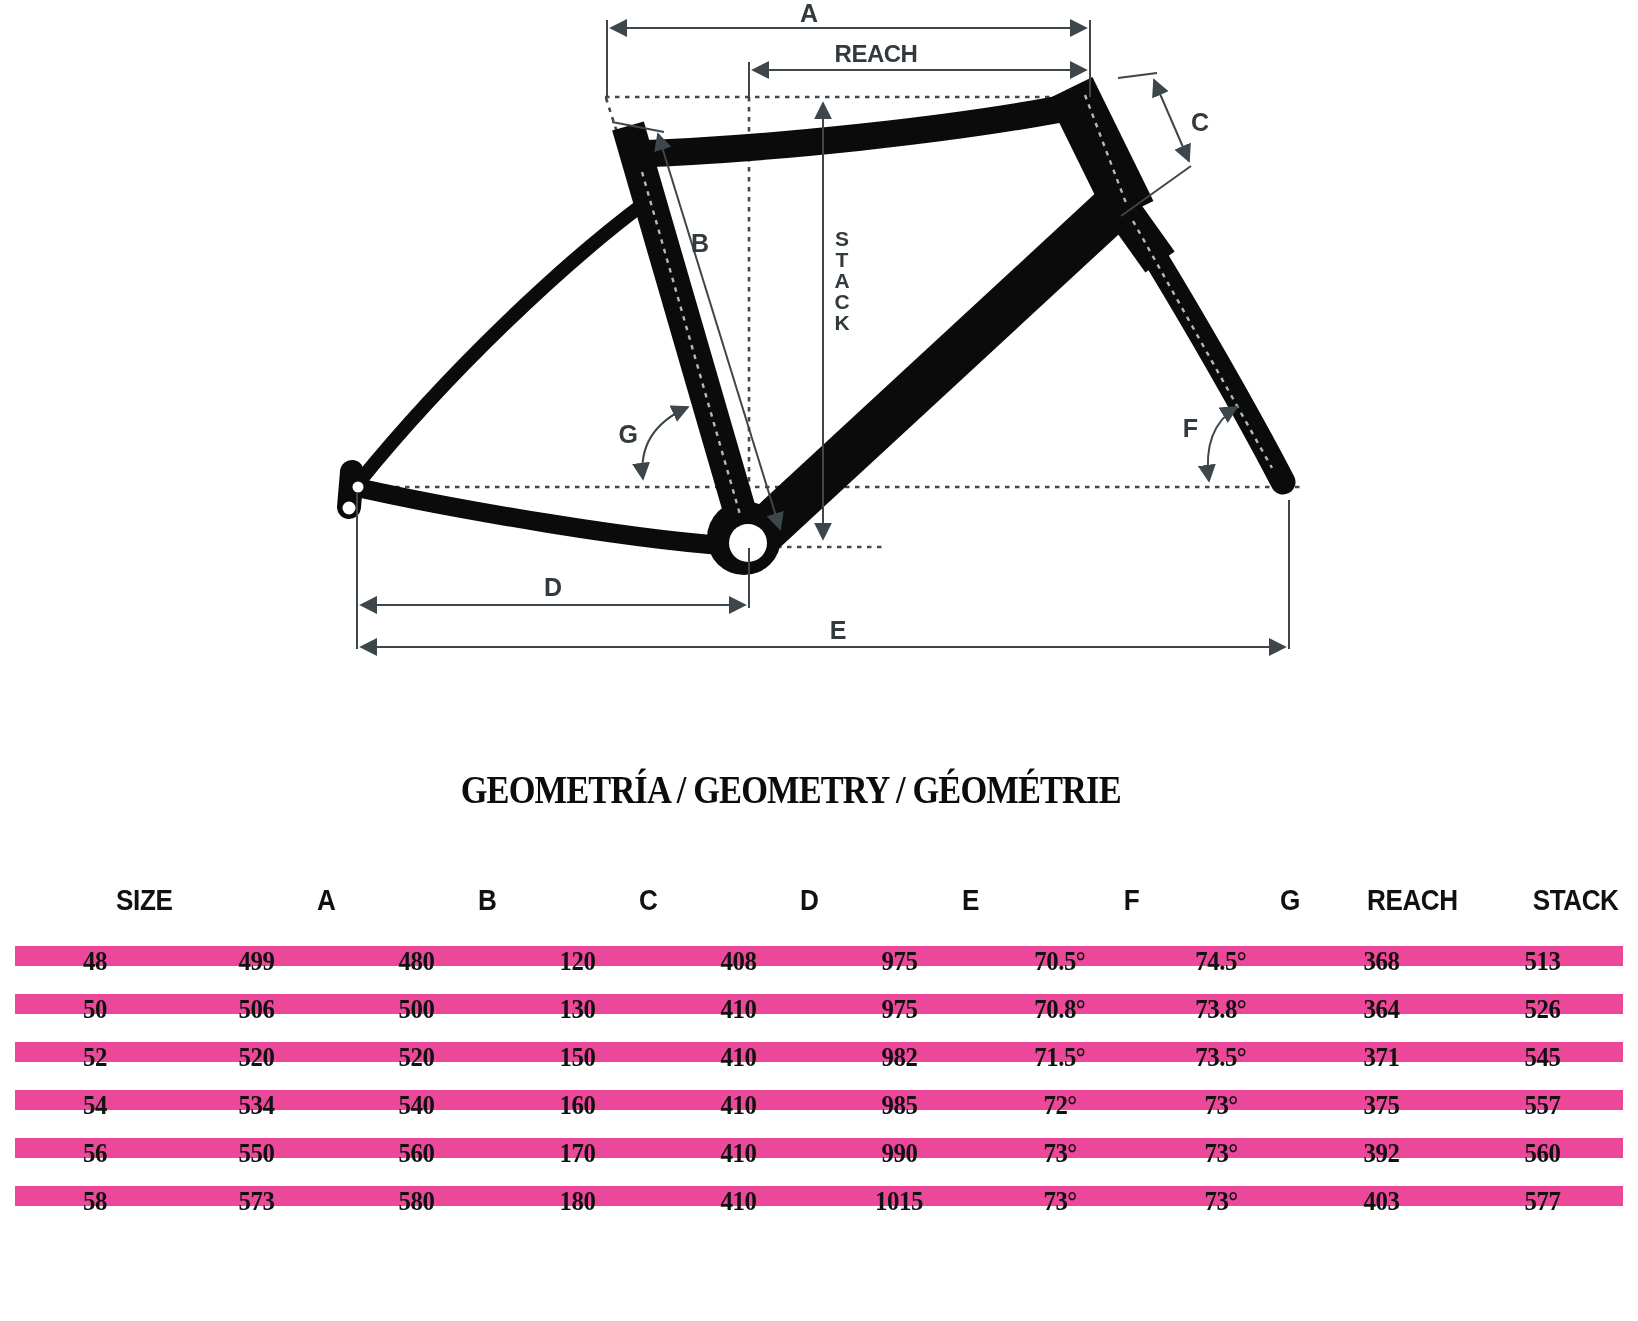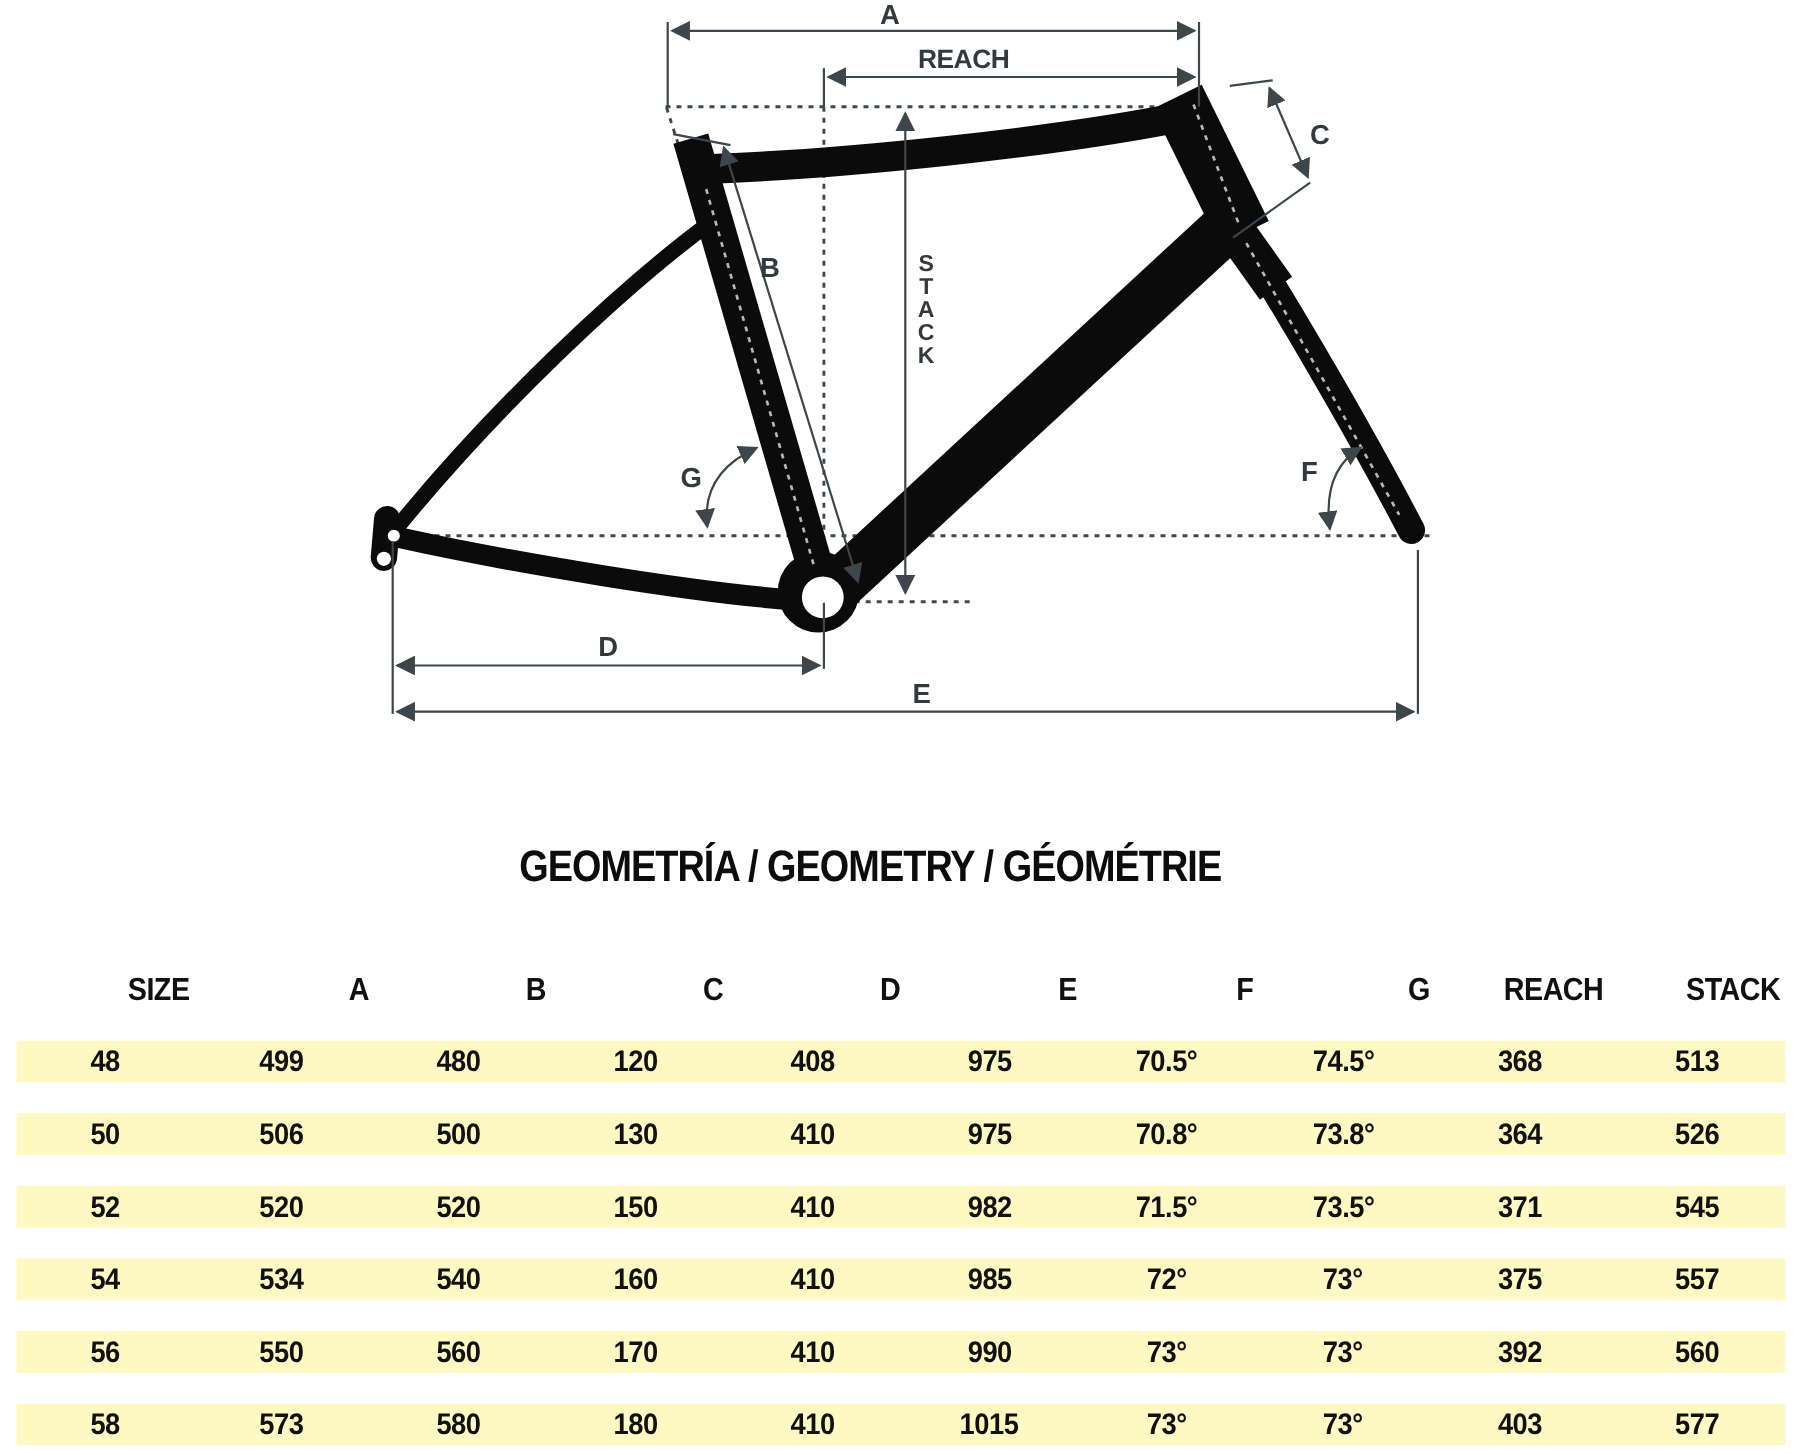--- a/index.html
+++ b/index.html
@@ -5,35 +5,35 @@
   html,body{margin:0;padding:0;background:#ffffff;}
   .page{
     position:relative;width:1638px;height:1321px;background:#fff;overflow:hidden;
     font-family:"Liberation Sans", sans-serif;color:#111;
   }
   .diagram-wrap{position:absolute;top:0;left:0;width:1638px;height:700px;}
   svg{display:block;}
   .dim-label{font-family:"Liberation Sans",sans-serif;font-weight:bold;fill:#333a3e;}
   .title{
     position:absolute;top:766px;left:0;width:100%;box-sizing:border-box;
-    padding-right:56px;text-align:center;
+    padding-right:56px;text-align:center;font-family:Liberation Serif, serif;
   }
   .title > span{
     display:inline-block;font-size:40px;font-weight:bold;letter-spacing:-1px;
     transform:scaleX(0.86);transform-origin:center;white-space:nowrap;color:#0c0c0c;
   }
   .geo-table{position:absolute;left:15px;top:880px;width:1608px;}
   .ghead{
     display:grid;grid-template-columns:repeat(10,1fr);height:40px;align-items:center;
   }
   .ghead .hcell{text-align:right;font-weight:bold;font-size:29px;letter-spacing:-0.5px;}
   .ghead .hcell > span{display:inline-block;transform:scaleX(0.9);white-space:nowrap;}
   .grow{
-    display:grid;grid-template-columns:repeat(10,1fr);height:38px;margin-top:28px;
-    align-items:center;background:#fef9c3;
+    display:grid;grid-template-columns:repeat(10,1fr);height:20px;margin-top:28px;
+    align-items:center;background:#ec4899;font-family:Liberation Serif, serif;
   }
   .grow:first-of-type{margin-top:26px;}
   .grow .cell{text-align:center;font-weight:bold;font-size:27px;letter-spacing:-0.5px;}
   .grow .cell > span{display:inline-block;transform:scaleX(0.92);white-space:nowrap;}
 </style>
 </head>
 <body>
 
 <div class="page">
 

